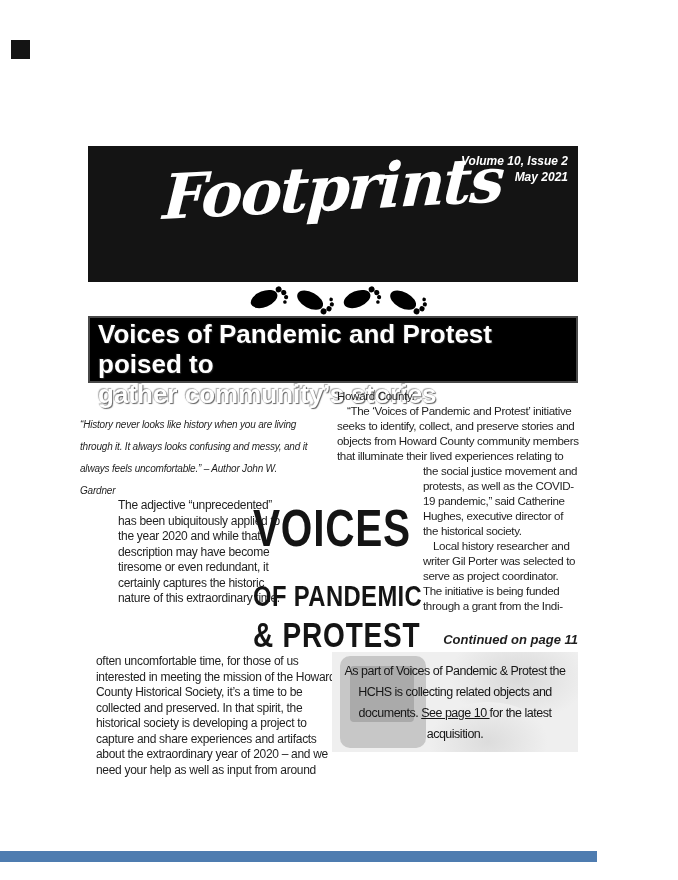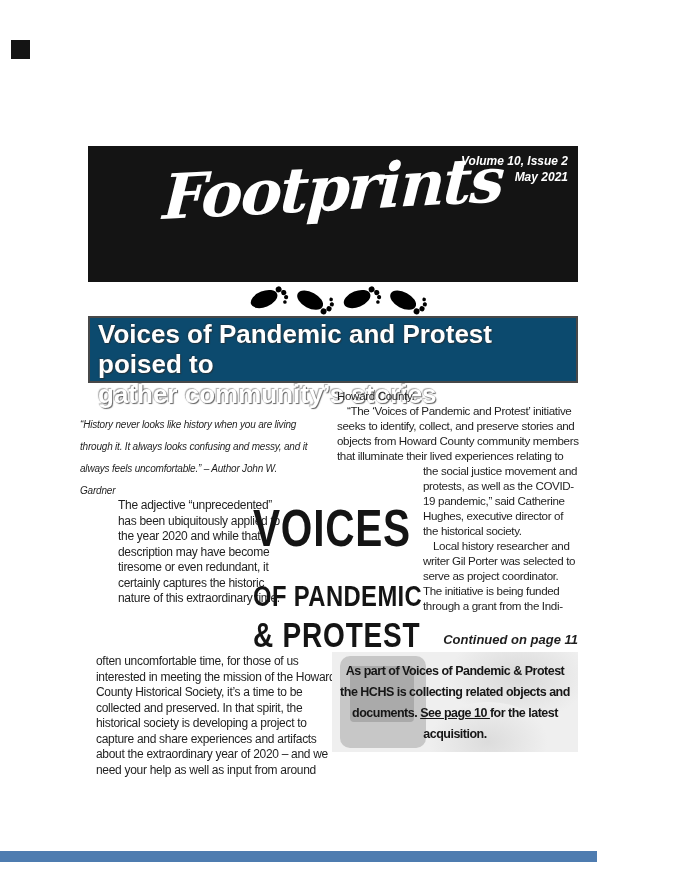--- a/index.html
+++ b/index.html
@@ -30,21 +30,21 @@
   .footprints {
     position:absolute; left:248px; top:283px; width:184px; height:32px;
     display:flex; justify-content:space-between;
   }
   .footprints span { display:inline-block; width:44px; height:30px; }
   .footprints span:nth-child(odd)  { transform:rotate(-10deg); }
   .footprints span:nth-child(even) { transform:rotate(16deg) translateY(4px) scaleY(-1); }
   
   .headline {
     position:absolute; left:88px; top:316px; width:490px; height:67px;
-    background:#0c4a6e; border:2px solid #484848; box-sizing:border-box;
+    background:#000000; border:2px solid #484848; box-sizing:border-box;
     color:#ffffff; font-weight:bold; font-size:26px; line-height:30px;
     padding:1px 8px;
     text-shadow:1px 1px 1px rgba(45,45,45,.75), -1px -1px 1px rgba(45,45,45,.4);
   }
   
   .byline { position:absolute; left:96px; top:392px; width:228px; text-align:center; font-size:12.5px; }
   .quote  {
     position:absolute; left:80px; top:414px; width:234px;
     font-style:italic; font-size:10px; line-height:22px; letter-spacing:-0.2px;
   }
@@ -85,21 +85,21 @@
   .callout .phone-screen {
     position:absolute; left:18px; top:14px; width:64px; height:56px;
     background:#8d8d8d; border-radius:4px; opacity:.5;
   }
   .callout .blob1 { position:absolute; right:-10px; top:-20px; width:140px; height:90px;
     background:radial-gradient(closest-side,#d9d9d9,#efefef); border-radius:50%; }
   .callout .blob2 { position:absolute; right:30px; bottom:-30px; width:120px; height:80px;
     background:radial-gradient(closest-side,#dcdcdc,#efefef); border-radius:50%; }
   .callout .txt {
     position:relative; padding:9px 5px 0 5px; text-align:center;
-    font-weight:bold; font-size:12.5px; line-height:21px; letter-spacing:-0.5px; color:#161616;
+    font-weight:normal; font-size:12.5px; line-height:21px; letter-spacing:-0.5px; color:#161616;
   }
   .callout .txt .u { text-decoration:underline; color:inherit; cursor:pointer; }
   
   .footer-bar { position:absolute; left:0; top:851px; width:597px; height:11px; background:#4e7cb0; }
   .corner-mark { position:absolute; left:11px; top:40px; width:19px; height:19px; background:#141414; }
 </style>
 </head>
 <body>
 
 <div class="canvas">

